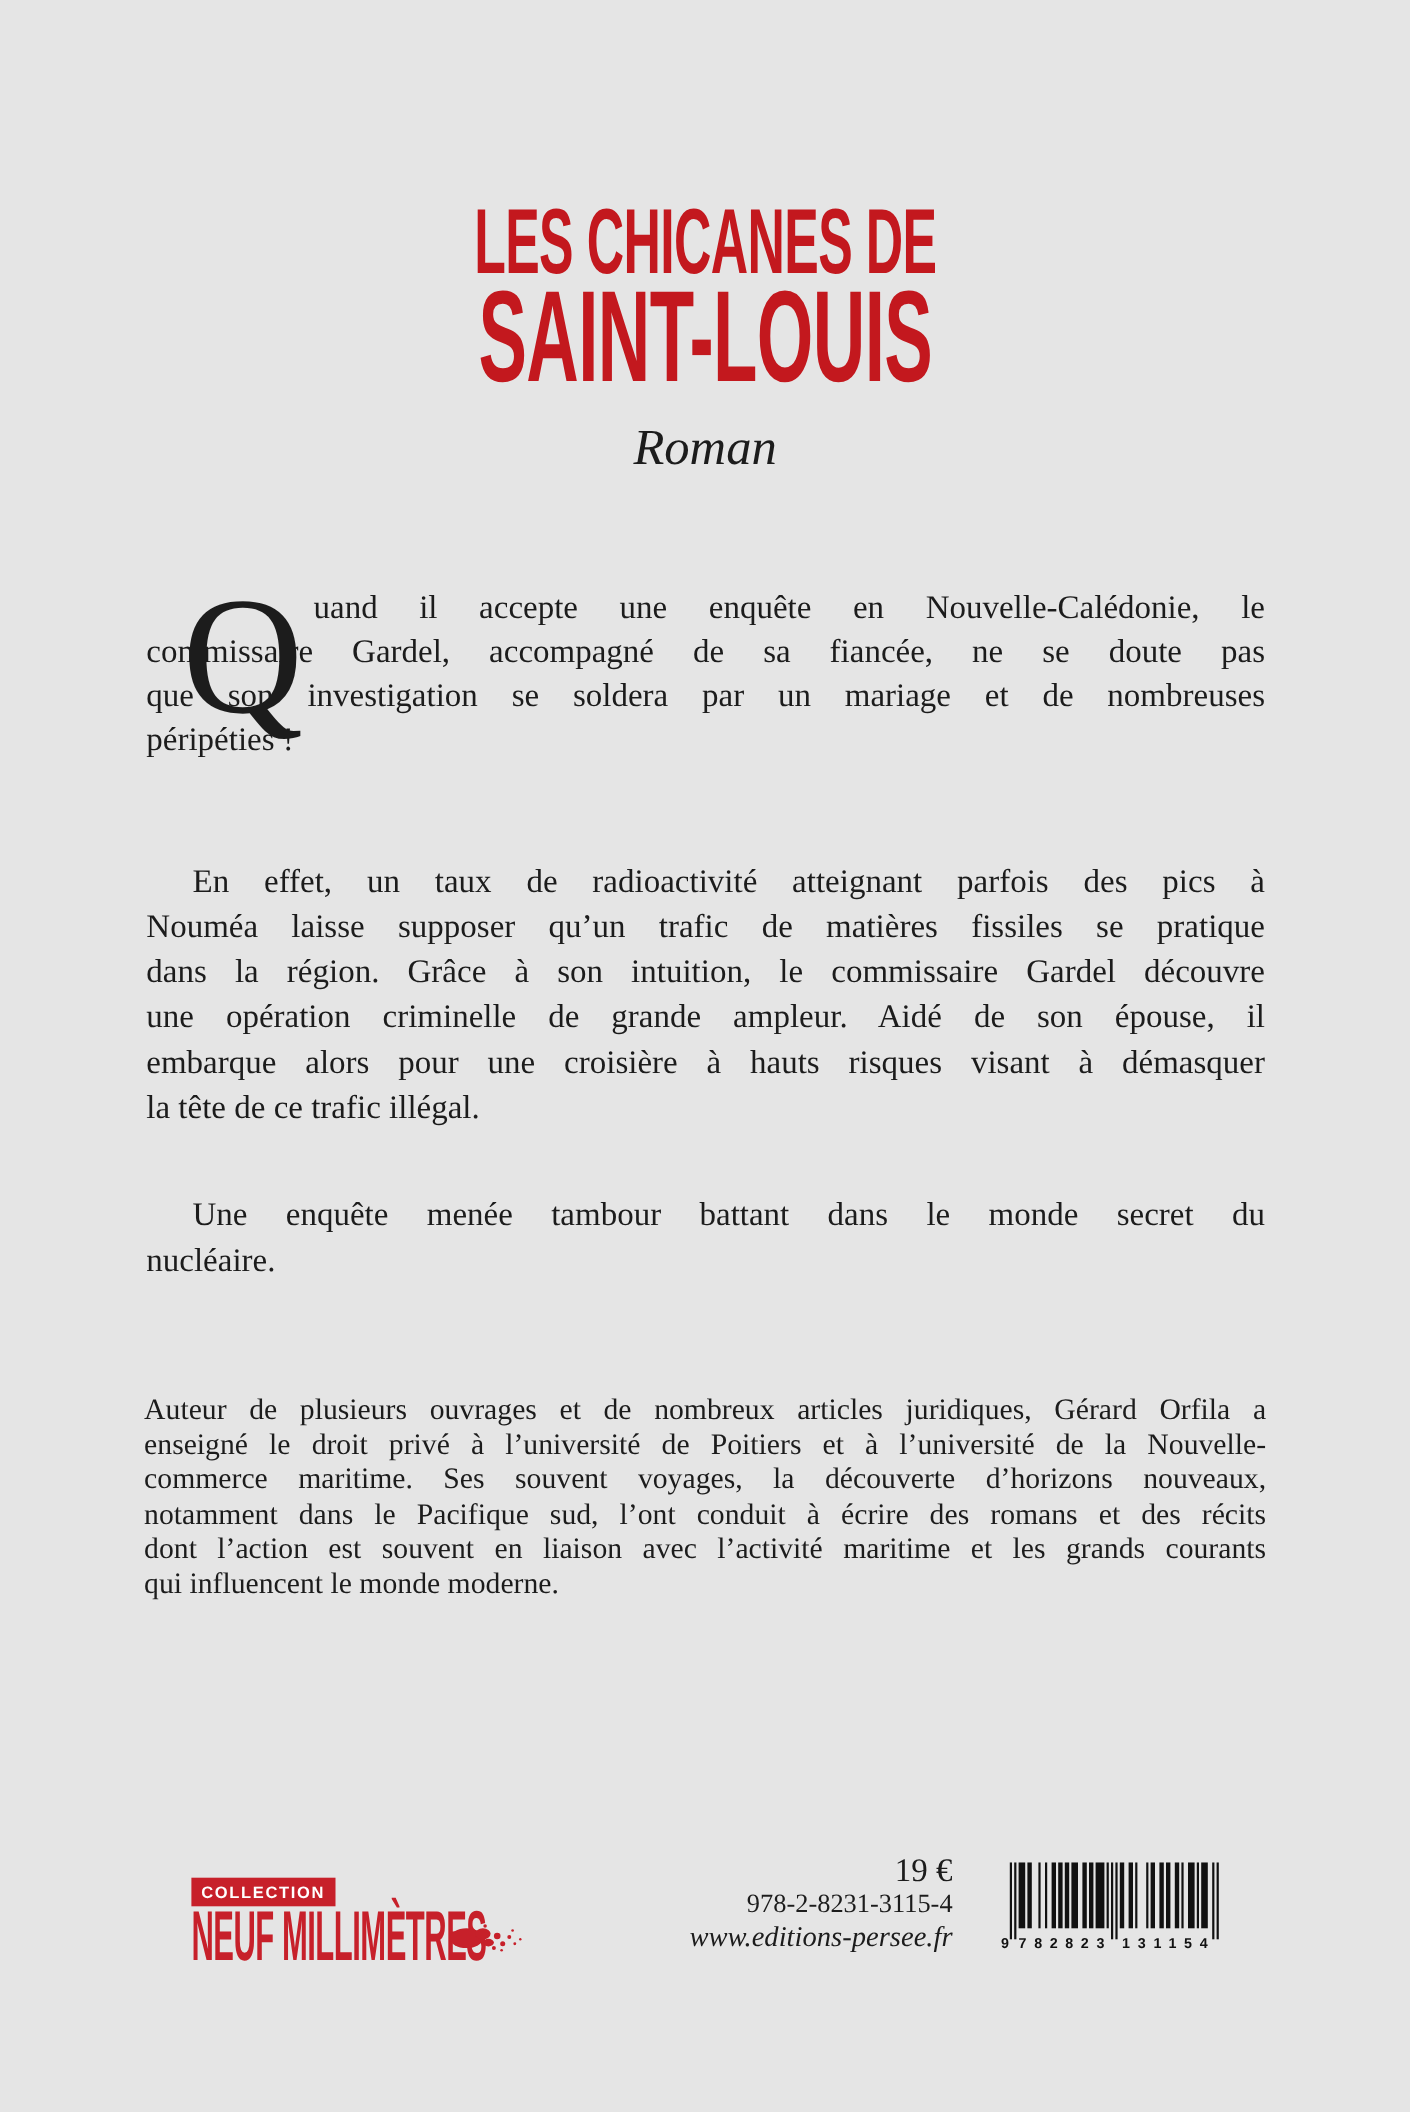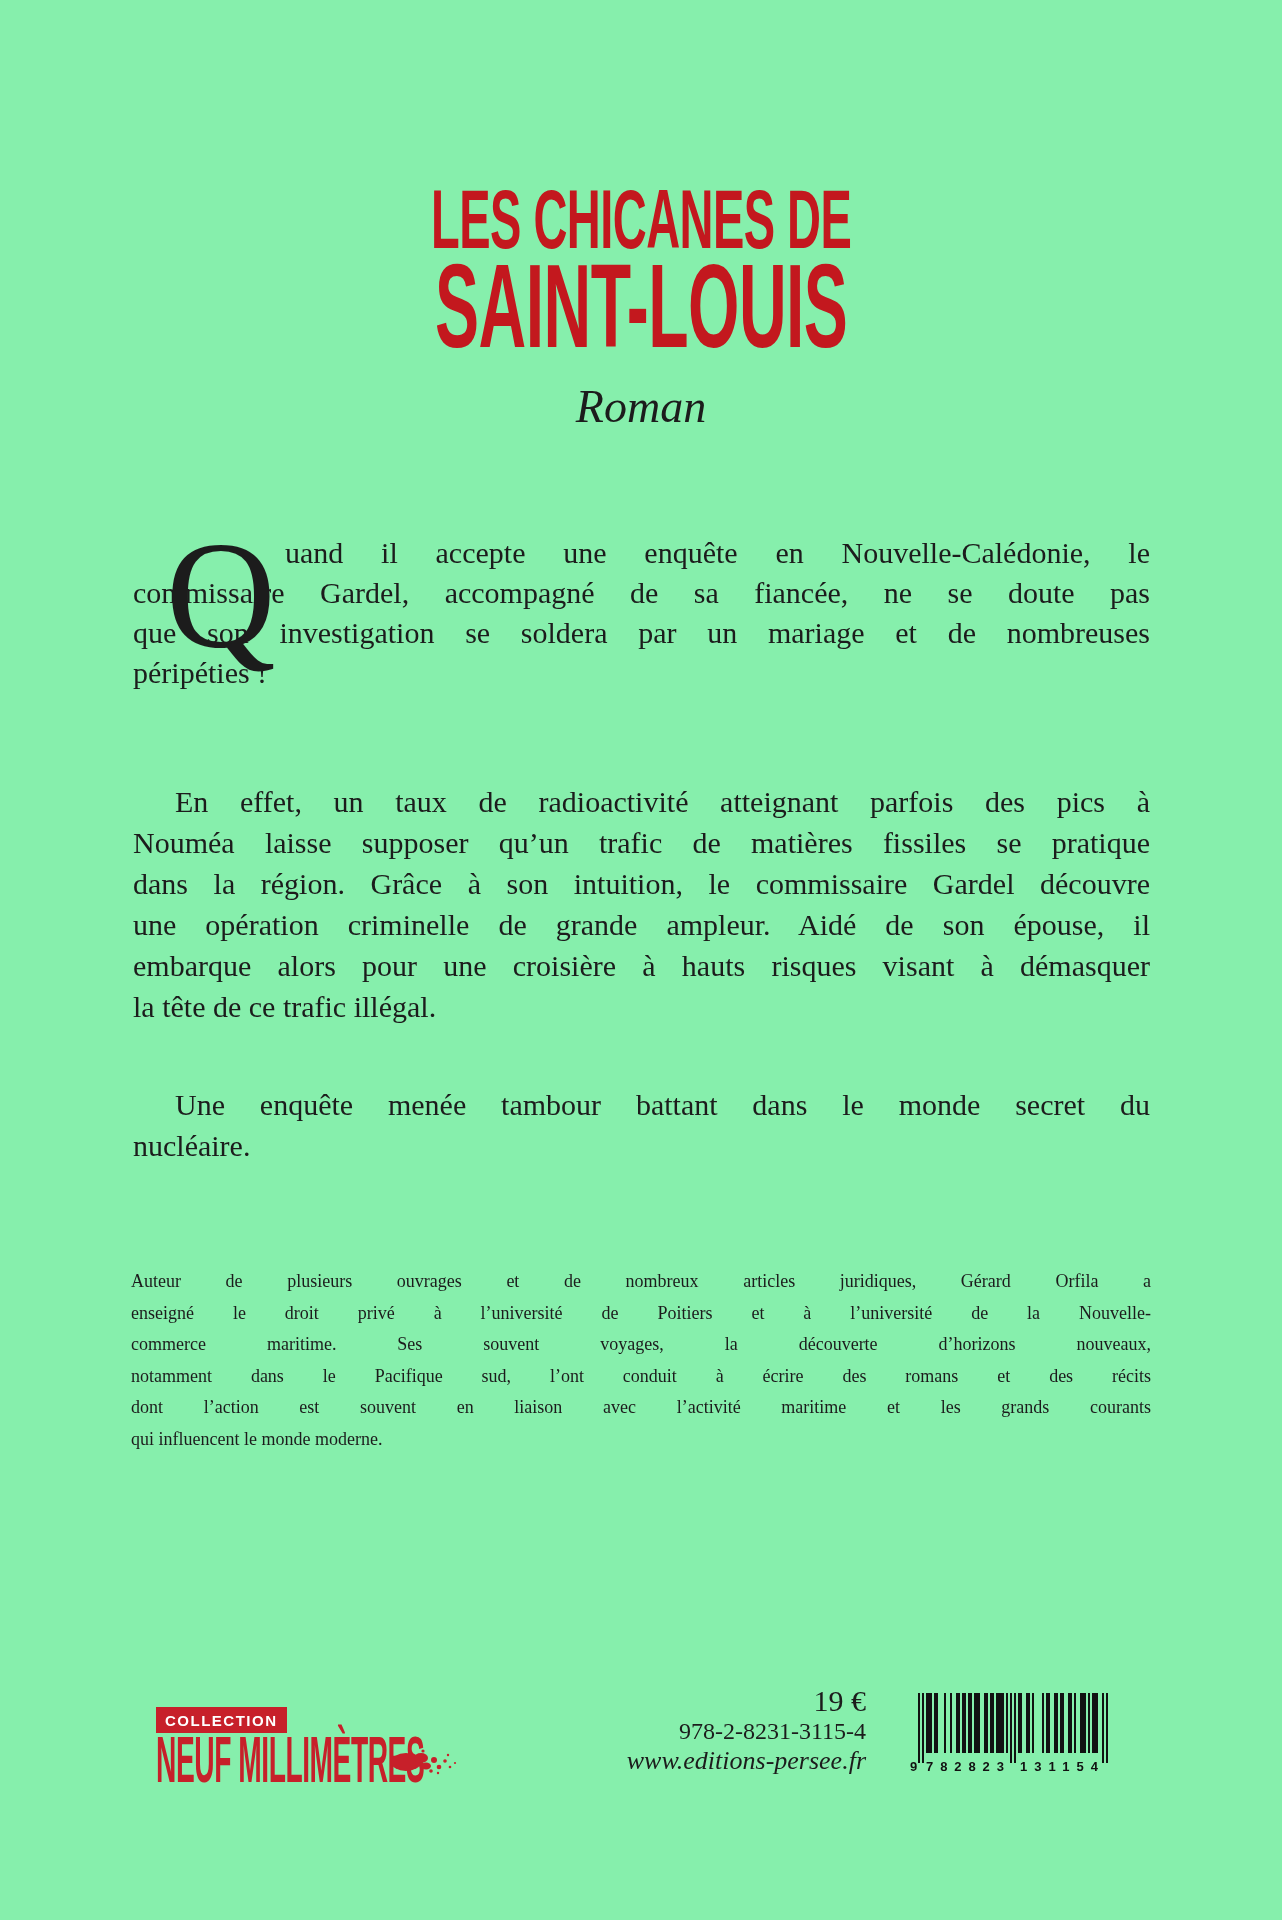--- a/index.html
+++ b/index.html
@@ -1,17 +1,17 @@
 <!DOCTYPE html>
 <html><head>
 <meta charset="utf-8">
 <style>
   html,body{margin:0;padding:0;background:#ffffff;}
   .page{
-    position:relative;width:1282px;height:1920px;background:#86efac;overflow:hidden;
+    position:relative;width:1282px;height:1920px;background:#e5e5e5;overflow:hidden;
     font-family:"Liberation Serif", serif;color:#1c1c1c;text-decoration:underline;
   }
   
   .title-line{position:absolute;left:0;right:0;text-align:center;color:#c3181e;}
   .condense{display:inline-block;white-space:nowrap;font-family:"Liberation Sans",sans-serif;font-weight:700;}
   .title1{top:183px;line-height:72px;}
   .title1 .condense{font-size:84px;transform:scaleX(0.56);letter-spacing:-1px;}
   .title2{top:255px;line-height:102px;}
   .title2 .condense{font-size:118px;transform:scaleX(0.56);letter-spacing:-1px;}
   .roman{position:absolute;top:383px;left:0;right:0;text-align:center;
@@ -22,23 +22,23 @@
   .para1{line-height:40px;margin-bottom:88px;}
   .para2{line-height:41px;margin-bottom:57px;}
   .para3{line-height:41px;}
   .jl{text-align:justify;text-align-last:justify;}
   .jl.last{text-align-last:left;}
   .dc-indent{padding-left:152px;}
   .indent{text-indent:42px;}
   .dropcap{position:absolute;top:520px;left:166px;font-size:152px;line-height:1;
            font-family:"Liberation Serif",serif;color:#1c1c1c;z-index:2;}
   
-  .bio{position:absolute;top:1266px;left:131px;width:1020px;font-size:18px;line-height:31.5px;}
+  .bio{position:absolute;top:1266px;left:131px;width:1020px;font-size:27px;line-height:31.5px;}
   
-  .logo{position:absolute;left:156px;top:1707px;}
+  .logo{position:absolute;left:174px;top:1707px;}
   .logo-box{display:inline-block;background:#c7202a;color:#fff;
             font-family:"Liberation Sans",sans-serif;font-weight:700;font-size:15px;
             letter-spacing:1.5px;padding:5px 9px 4px 9px;}
   .logo-name{margin-top:-2px;height:58px;}
   .logo-name .ln{display:inline-block;white-space:nowrap;color:#c7202a;
       font-family:"Liberation Sans",sans-serif;font-weight:700;font-size:64px;
       transform:scaleX(0.44);transform-origin:left top;letter-spacing:-1px;line-height:58px;}
   .splatter{position:absolute;left:234px;top:35px;}
   .pricing{position:absolute;top:1686px;right:416px;text-align:right;}
   .price{font-size:30px;line-height:30px;}

